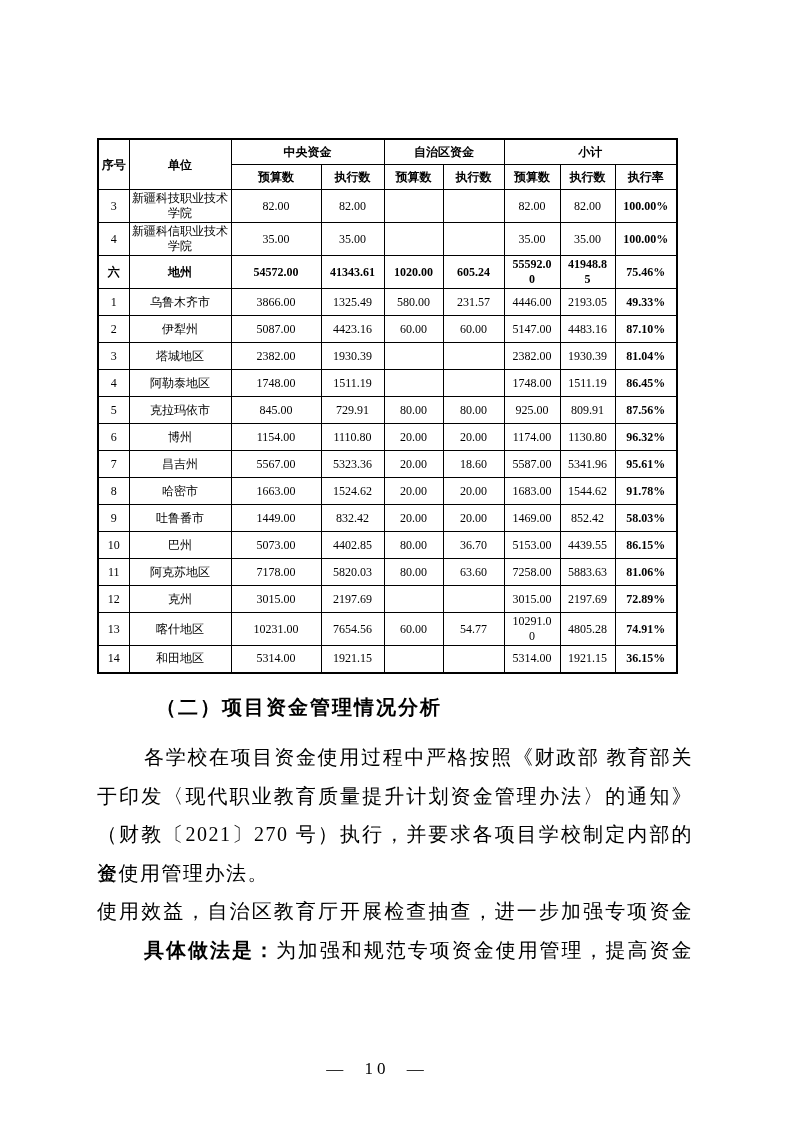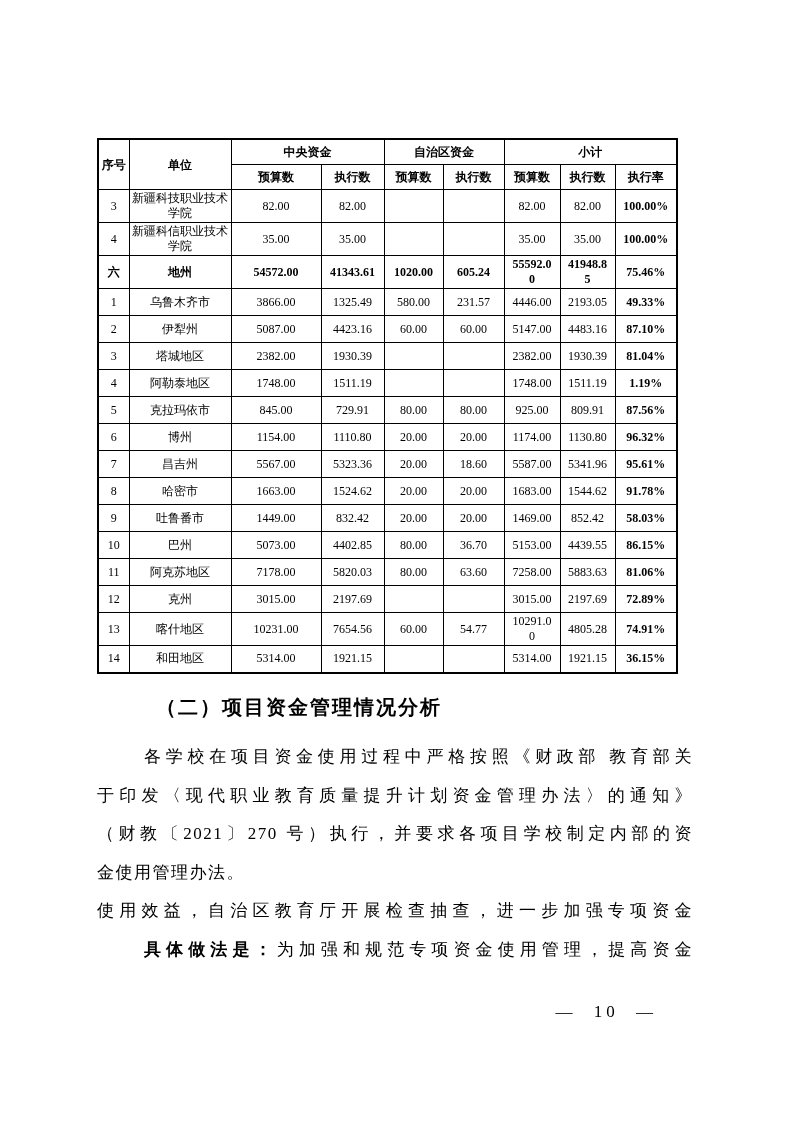--- a/index.html
+++ b/index.html
@@ -38,30 +38,30 @@
   table.budget tr.emph td{font-weight:bold;}
   
   .textblock{
     position:absolute;left:97px;top:676px;width:596px;
   }
   .sec-heading{
     font-size:20px;font-weight:bold;letter-spacing:2px;
     line-height:38px;text-indent:47px;margin:12px;
   }
   .t-line{
-    font-size:17px;line-height:38.5px;height:38.5px;
+    font-size:20px;line-height:38.5px;height:38.5px;
     letter-spacing:1.5px;text-align:left;white-space:normal;
   }
   .t-line.justify{text-align:justify;text-align-last:justify;}
   .t-line.indent{text-indent:47px;}
   .t-line b{font-weight:bold;}
   
   .page-footer{
-    position:absolute;left:97px;top:1002px;width:560px;
-    text-align:right;font-size:17px;
+    position:absolute;left:97px;top:1059px;width:560px;
+    text-align:center;font-size:17px;
     letter-spacing:4px;word-spacing:9px;
   }
 </style>
 </head>
 <body>
 
 <table class="budget">
   <colgroup>
     <col style="width:31px">
       <col style="width:102px">
@@ -160,21 +160,21 @@
       </tr>
       <tr class="data-row">
         <td>4</td>
         <td>阿勒泰地区</td>
         <td class="num">1748.00</td>
         <td class="num">1511.19</td>
         <td class="num"></td>
         <td class="num"></td>
         <td class="num col-sb">1748.00</td>
         <td class="num col-se">1511.19</td>
-        <td class="num rate">1.19%</td>
+        <td class="num rate">86.45%</td>
       </tr>
       <tr class="data-row">
         <td>5</td>
         <td>克拉玛依市</td>
         <td class="num">845.00</td>
         <td class="num">729.91</td>
         <td class="num">80.00</td>
         <td class="num">80.00</td>
         <td class="num col-sb">925.00</td>
         <td class="num col-se">809.91</td>

